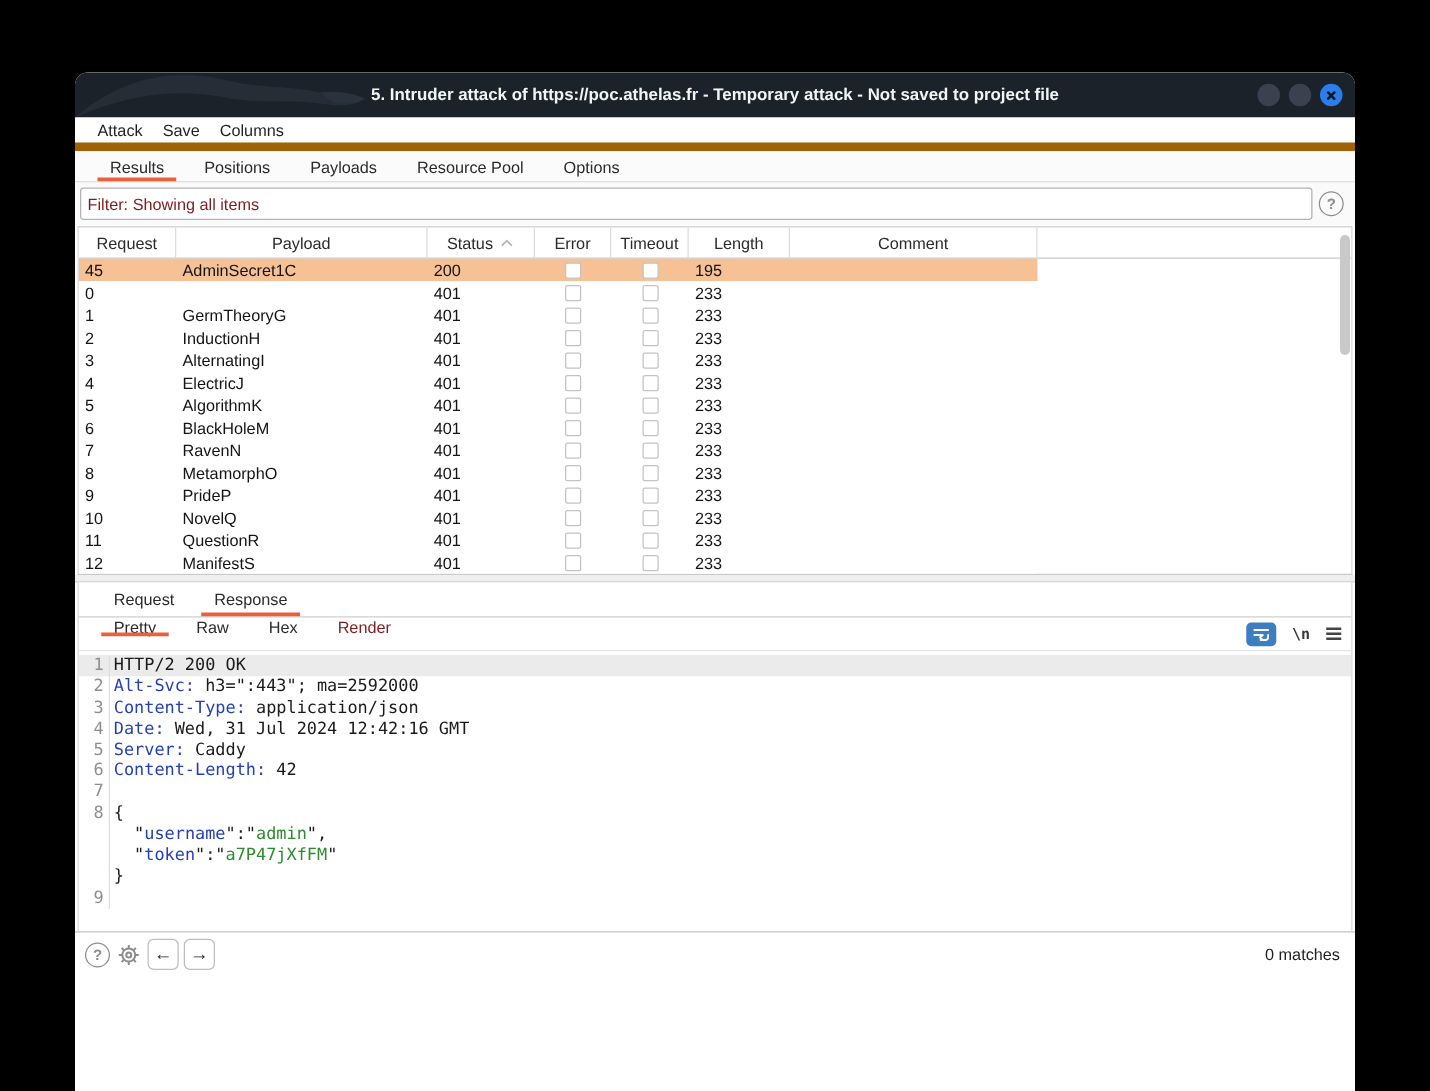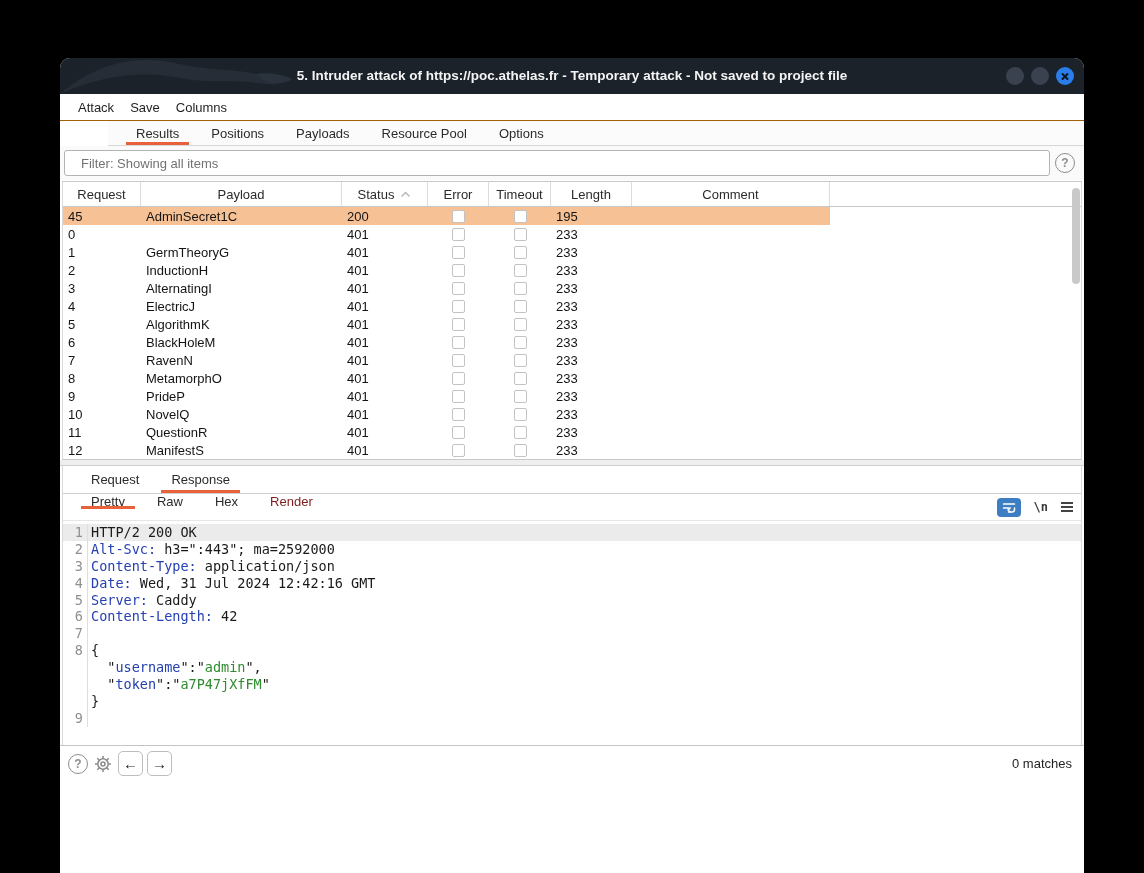--- a/index.html
+++ b/index.html
@@ -14,33 +14,33 @@
     text-align:center;color:#f4f4f4;font-size:13.5px;font-weight:bold;white-space:nowrap;
     overflow:hidden;}
   .winbtns{position:absolute;right:10px;top:9px;display:flex;gap:7px;}
   .wbtn{width:18px;height:18px;border-radius:50%;background:#3a4250;position:relative;}
   .wbtn.close{background:#2b7de9;}
   .wbtn.close::before,.wbtn.close::after{content:"";position:absolute;left:8.2px;top:4.5px;
     width:2.1px;height:9px;background:#0d1722;border-radius:1px;}
   .wbtn.close::before{transform:rotate(45deg);} .wbtn.close::after{transform:rotate(-45deg);}
   
   #menubar{position:absolute;left:0;top:36px;width:100%;height:27px;background:#fff;
-    border-bottom:1px solid #a16207;display:flex;align-items:center;padding-left:10px;}
+    border-bottom:7px solid #a16207;display:flex;align-items:center;padding-left:10px;}
   .menu-item{font-size:13px;color:#1f1f1f;padding:0 8px;height:100%;display:flex;align-items:center;cursor:default;}
   
   #tabstrip{position:absolute;left:0;top:63px;width:100%;height:25px;background:#fbfbfb;
-    border-bottom:1px solid #d7d7d7;display:flex;align-items:stretch;padding-left:12px;margin-left:48px;}
+    border-bottom:1px solid #d7d7d7;display:flex;align-items:stretch;padding-left:12px;}
   .tab{font-size:13px;color:#2b2b2b;padding:0 16px;display:flex;align-items:center;position:relative;}
   .tab.sel{font-weight:normal;}
   .tab.sel::after{content:"";position:absolute;left:6px;right:6px;bottom:0;height:3px;background:#e8613a;}
   
   #filterrow{position:absolute;left:0;top:88px;width:100%;height:34px;background:#fafafa;
     display:flex;align-items:center;padding:0 4px;}
   #filter-input{flex:1;height:26px;background:#fff;border:1px solid #b3b3b3;border-radius:3px;
-    font-size:13px;color:#737373;padding:0 16px;display:flex;align-items:center;}
+    font-size:13px;color:#7f1d1d;padding:0 5px;display:flex;align-items:center;}
   .qcircle{width:20px;height:20px;border:1.6px solid #8d8d8d;border-radius:50%;color:#8d8d8d;
     font-size:12px;font-weight:bold;display:flex;align-items:center;justify-content:center;margin:0 5px;}
   
   #table{position:absolute;left:2px;top:123px;width:1020px;height:279px;background:#fff;
     border-top:1px solid #c9c9c9;border-bottom:1px solid #c9c9c9;
     border-left:1px solid #d9d9d9;border-right:1px solid #d9d9d9;overflow:hidden;}
   #thead{display:grid;grid-template-columns:78px 201px 86px 61px 62px 81px 198px 1fr;
     height:25px;border-bottom:1px solid #c9c9c9;background:#fff;}
   .th{font-size:13px;color:#2b2b2b;display:flex;align-items:center;justify-content:center;
     border-right:1px solid #dcdcdc;gap:6px;}

